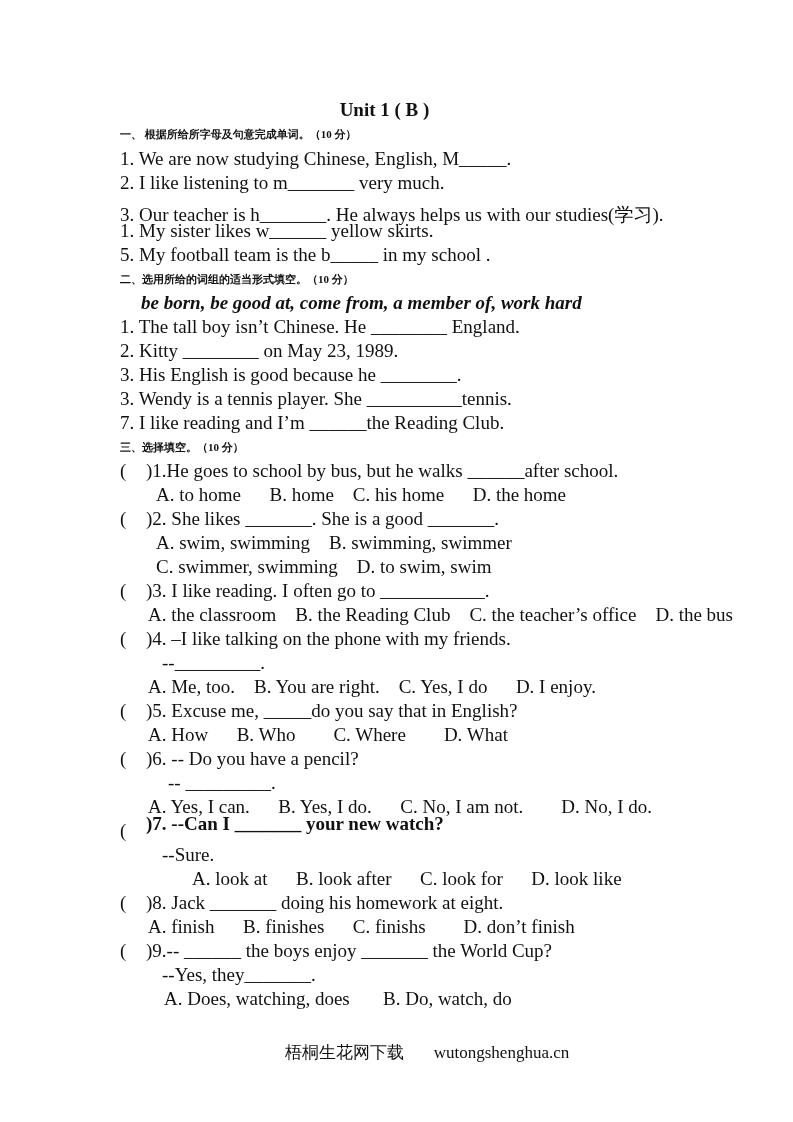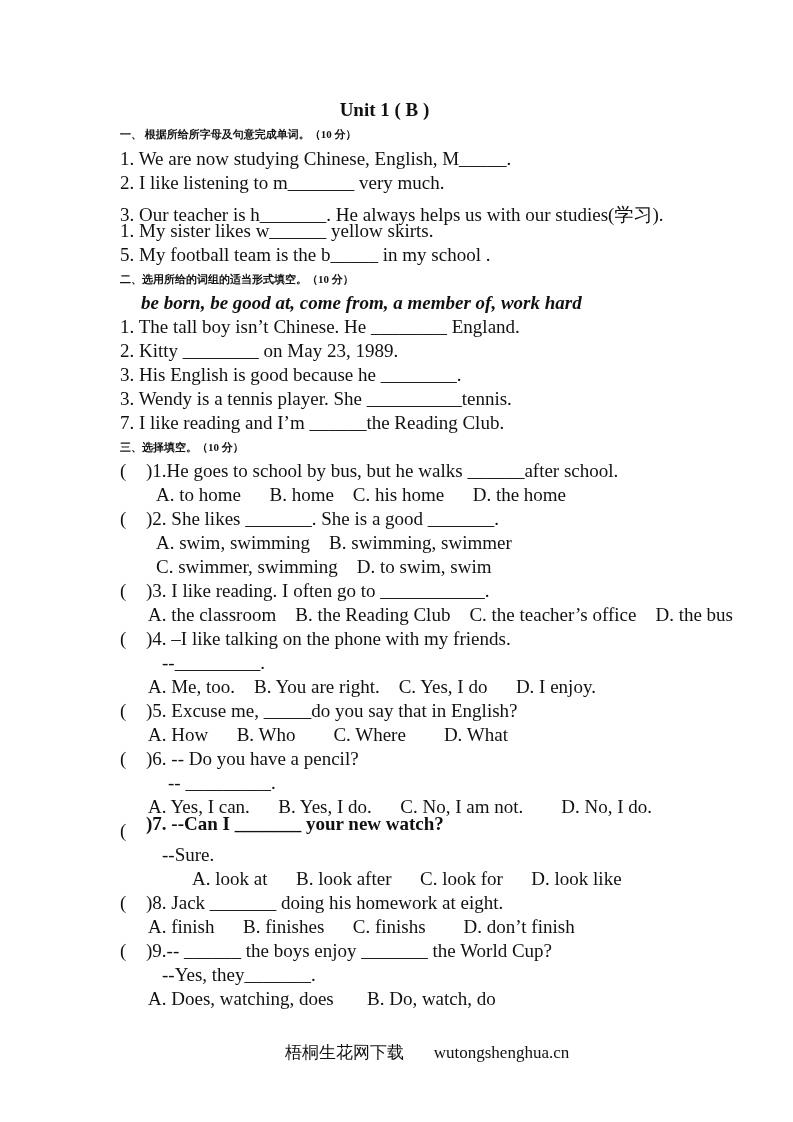--- a/index.html
+++ b/index.html
@@ -66,15 +66,15 @@
 <div class="line" style="left:162px;top:847px;">--Sure.</div>
 <div class="line" style="left:148px;top:871px;margin-left:44px;">A. look at      B. look after      C. look for      D. look like</div>
 
 <div class="line" style="left:120px;top:895px;">(</div>
 <div class="line" style="left:146px;top:895px;">)8. Jack _______ doing his homework at eight.</div>
 <div class="line" style="left:148px;top:919px;">A. finish      B. finishes      C. finishs        D. don’t finish</div>
 
 <div class="line" style="left:120px;top:943px;">(</div>
 <div class="line" style="left:146px;top:943px;">)9.-- ______ the boys enjoy _______ the World Cup?</div>
 <div class="line" style="left:162px;top:967px;">--Yes, they_______.</div>
-<div class="line" style="left:148px;top:991px;">A. Does, watching, does       B. Do, watch, do</div>
+<div class="line" style="left:164px;top:991px;">A. Does, watching, does       B. Do, watch, do</div>
 
 <div class="footer">梧桐生花网下载       wutongshenghua.cn</div>
 
 </body></html>

